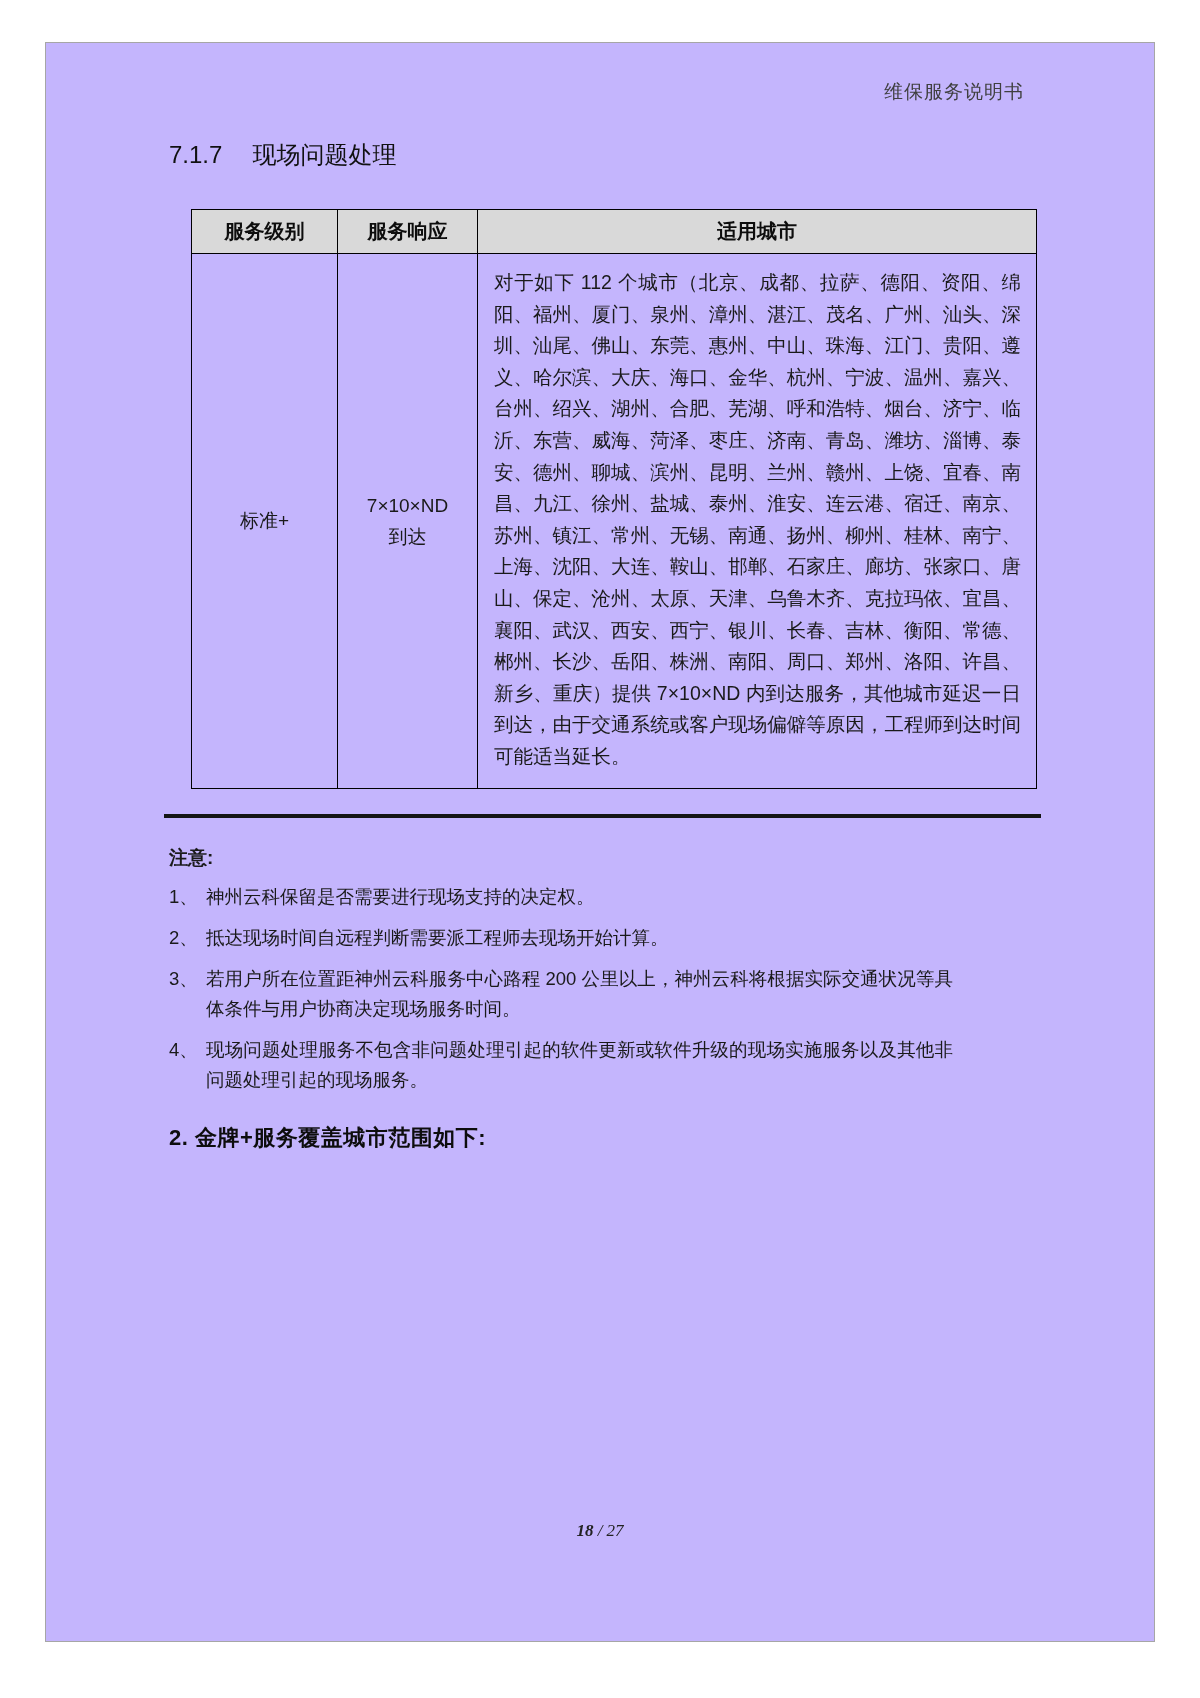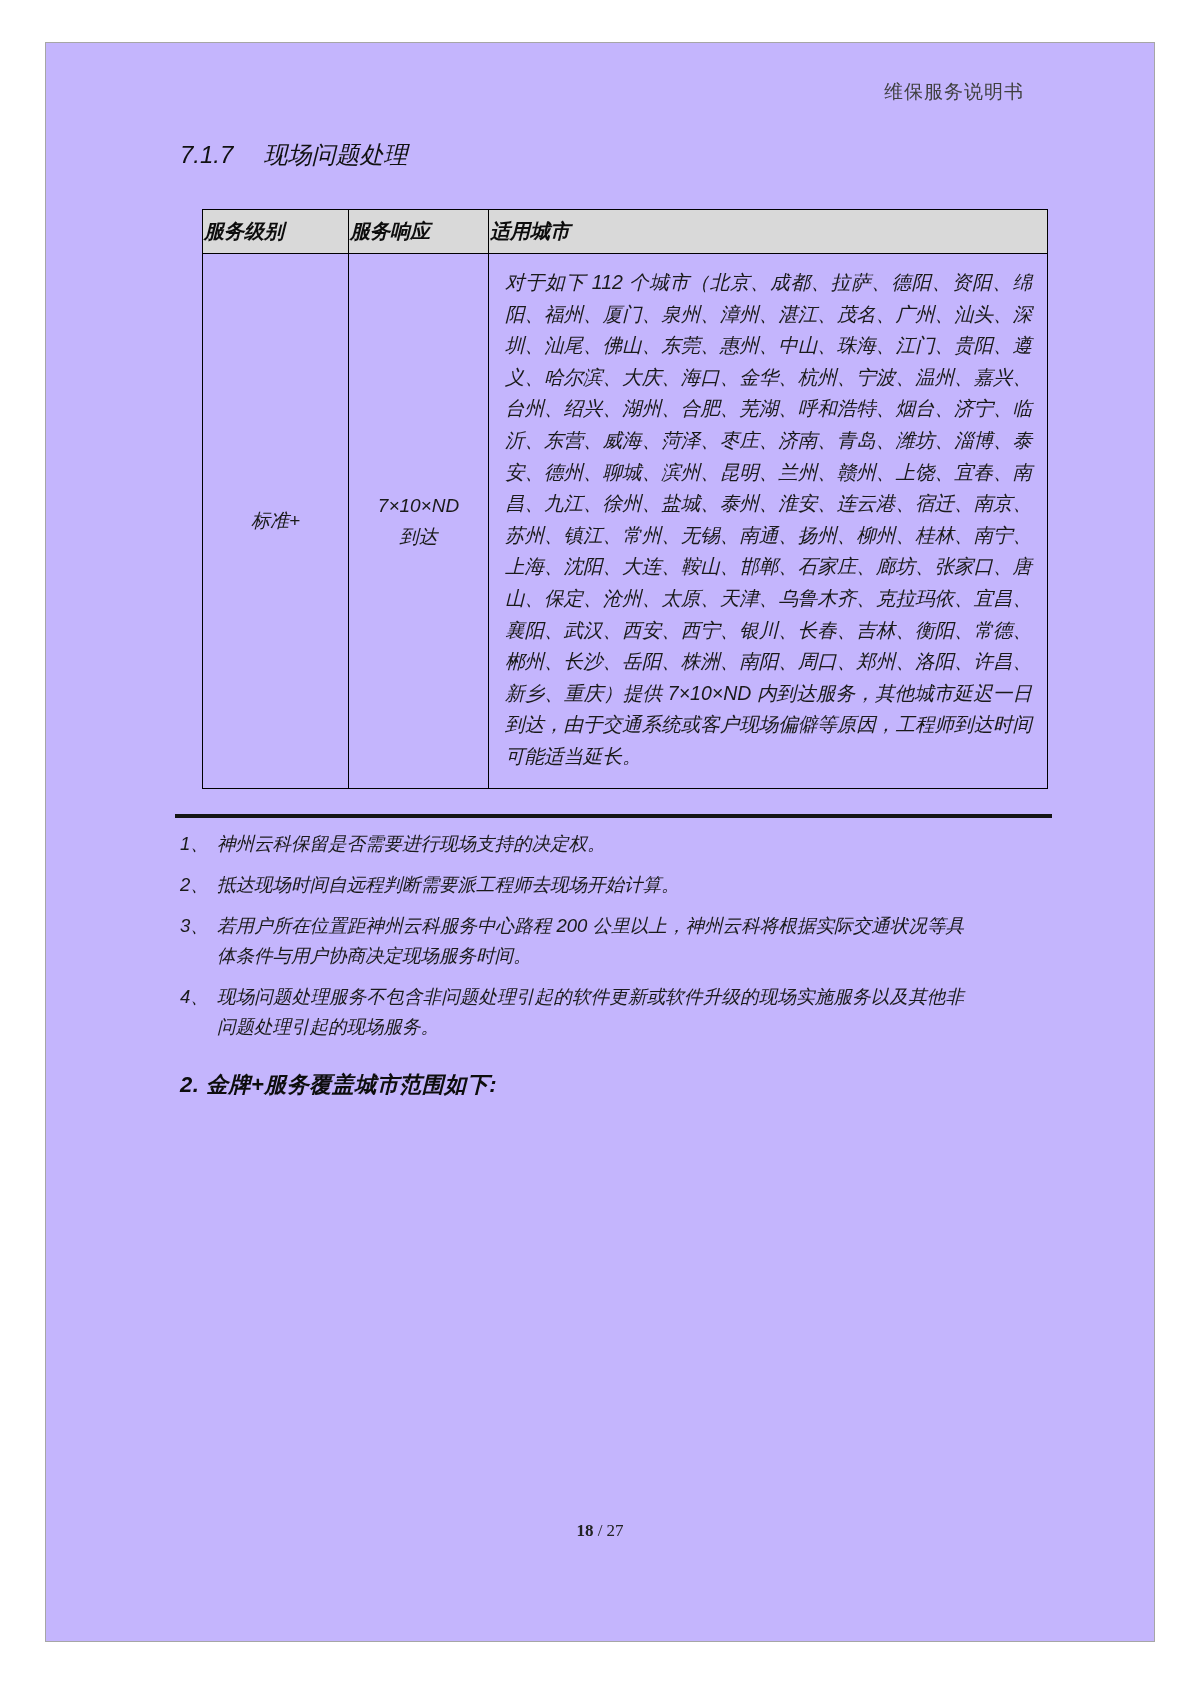--- a/index.html
+++ b/index.html
@@ -20,23 +20,22 @@
   .doc-header {
     position: absolute;
     top: 36px; right: 130px;
     font-family: "Liberation Serif", "DejaVu Serif", serif;
     font-size: 19px;
     letter-spacing: 1px;
     color: #3f3f3f;
   }
   .content {
     position: absolute;
-    left: 134px; top: 96px;
+    left: 123px; top: 96px;
     width: 912px;
-    font-style: italic;
   }
   .section-heading {
     font-size: 24px;
     font-weight: normal;
     color: #111;
   }
   .section-heading .sec-num { margin-right: 30px; }
   .body-text {
     width: 778px;
     font-size: 21px;
@@ -60,21 +59,21 @@
     width: 845px;
   }
   .svc-table th, .svc-table td {
     border: 1.5px solid #000;
   }
   .svc-table th {
     background: #d9d9d9;
     height: 44px;
     font-size: 20px;
     font-weight: bold;
-    text-align: left;
+    text-align: center;
     color: #0d0d0d;
   }
   .col-level { width: 146px; }
   .col-resp  { width: 140px; }
   .col-city  { width: 559px; }
   .cell-center {
     text-align: center;
     vertical-align: middle;
     font-size: 19px;
     line-height: 31px;
@@ -107,20 +106,21 @@
   .note-num { flex: none; width: 37px; }
   .note-text { flex: 1; text-align: justify; }
   .list-heading-2 { margin-top: 28px; }
   .doc-footer {
     position: absolute;
     left: 0; right: 0; bottom: 100px;
     text-align: center;
     font-family: "Liberation Serif", "DejaVu Serif", serif;
     font-size: 17px;
     color: #222;
+    font-style: italic;
   }
   .doc-footer .pg-cur { font-weight: bold; }
 </style>
 </head>
 <body>
 
 <div class="page">
 
   <div class="doc-header">维保服务说明书</div>
 
@@ -153,20 +153,21 @@
             <div>7×10×ND</div>
             <div>到达</div>
           </td>
           <td class="cell-cities">对于如下 112 个城市（北京、成都、拉萨、德阳、资阳、绵阳、福州、厦门、泉州、漳州、湛江、茂名、广州、汕头、深圳、汕尾、佛山、东莞、惠州、中山、珠海、江门、贵阳、遵义、哈尔滨、大庆、海口、金华、杭州、宁波、温州、嘉兴、台州、绍兴、湖州、合肥、芜湖、呼和浩特、烟台、济宁、临沂、东营、威海、菏泽、枣庄、济南、青岛、潍坊、淄博、泰安、德州、聊城、滨州、昆明、兰州、赣州、上饶、宜春、南昌、九江、徐州、盐城、泰州、淮安、连云港、宿迁、南京、苏州、镇江、常州、无锡、南通、扬州、柳州、桂林、南宁、上海、沈阳、大连、鞍山、邯郸、石家庄、廊坊、张家口、唐山、保定、沧州、太原、天津、乌鲁木齐、克拉玛依、宜昌、襄阳、武汉、西安、西宁、银川、长春、吉林、衡阳、常德、郴州、长沙、岳阳、株洲、南阳、周口、郑州、洛阳、许昌、新乡、重庆）提供 7×10×ND 内到达服务，其他城市延迟一日到达，由于交通系统或客户现场偏僻等原因，工程师到达时间可能适当延长。</td>
         </tr>
       </tbody>
     </table>
 
     <div class="thick-rule"></div>
 
+    <div class="notes-title">注意:</div>
 
     <div class="note-item">
       <span class="note-num">1、</span>
       <span class="note-text">神州云科保留是否需要进行现场支持的决定权。</span>
     </div>
     <div class="note-item">
       <span class="note-num">2、</span>
       <span class="note-text">抵达现场时间自远程判断需要派工程师去现场开始计算。</span>
     </div>
     <div class="note-item">

